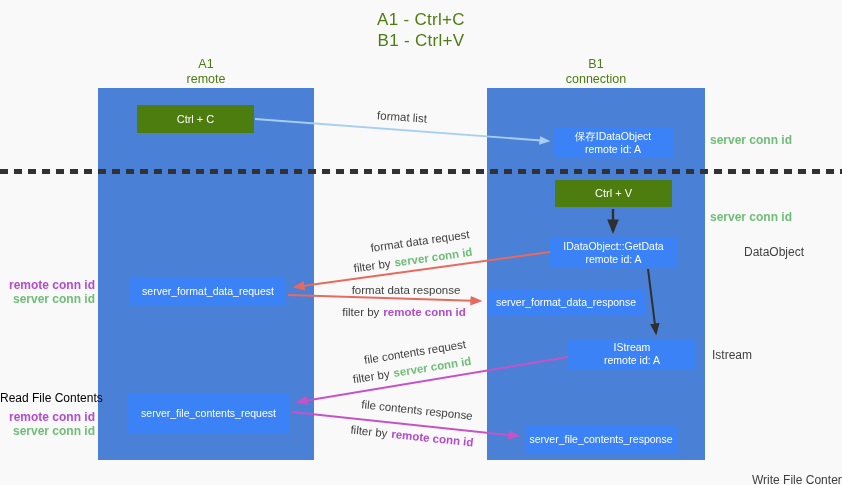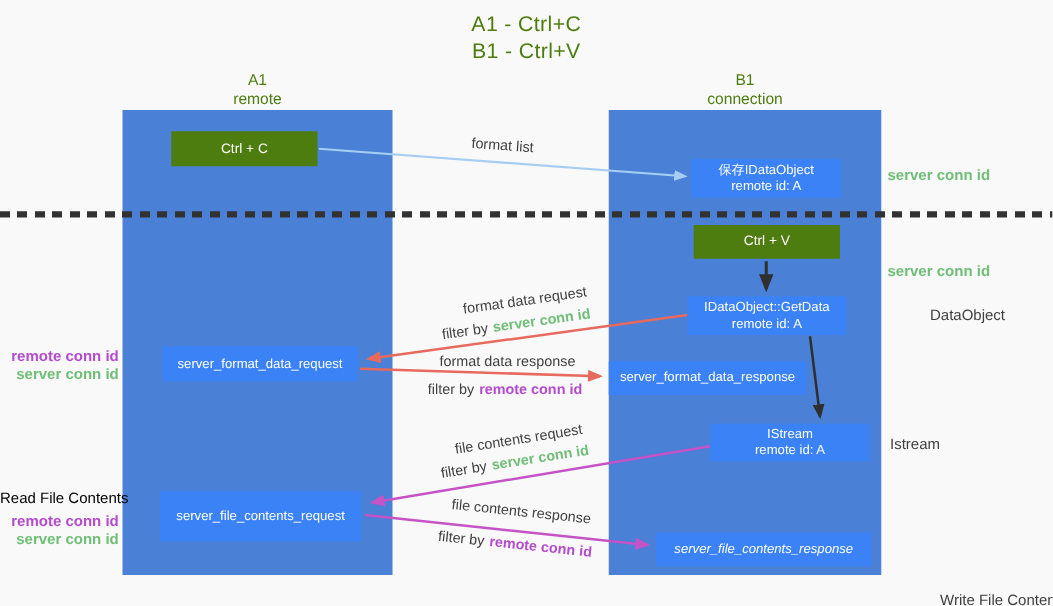--- a/index.html
+++ b/index.html
@@ -98,21 +98,21 @@
 
   <div class="node orange" style="left:487px;top:289px;width:158px;height:27px;">server_format_data_response</div>
 
   <div class="node orange" style="left:568px;top:339px;width:128px;height:30px;">
     <span>IStream</span>
     <span>remote id: A</span>
   </div>
 
   <div class="node orange" style="left:128px;top:393px;width:161px;height:40px;">server_file_contents_request</div>
 
-  <div class="node orange" style="left:525px;top:426px;width:172px;height:27px;font-style:italic;">server_file_contents_response</div>
+  <div class="node orange" style="left:525px;top:426px;width:152px;height:27px;">server_file_contents_response</div>
 
   <div class="edge-label" style="left:402px;top:117px;transform:translate(-50%,-50%) rotate(4deg);">format list</div>
 
   <div class="edge-label" style="left:420px;top:241px;transform:translate(-50%,-50%) rotate(-8deg);">format data request</div>
 
   <div class="edge-label" style="left:413px;top:260px;transform:translate(-50%,-50%) rotate(-8deg);">
     <span>filter by</span><span class="gap"></span><span class="c-green">server conn id</span>
   </div>
 
   <div class="edge-label" style="left:406px;top:290px;transform:translate(-50%,-50%);">format data response</div>

